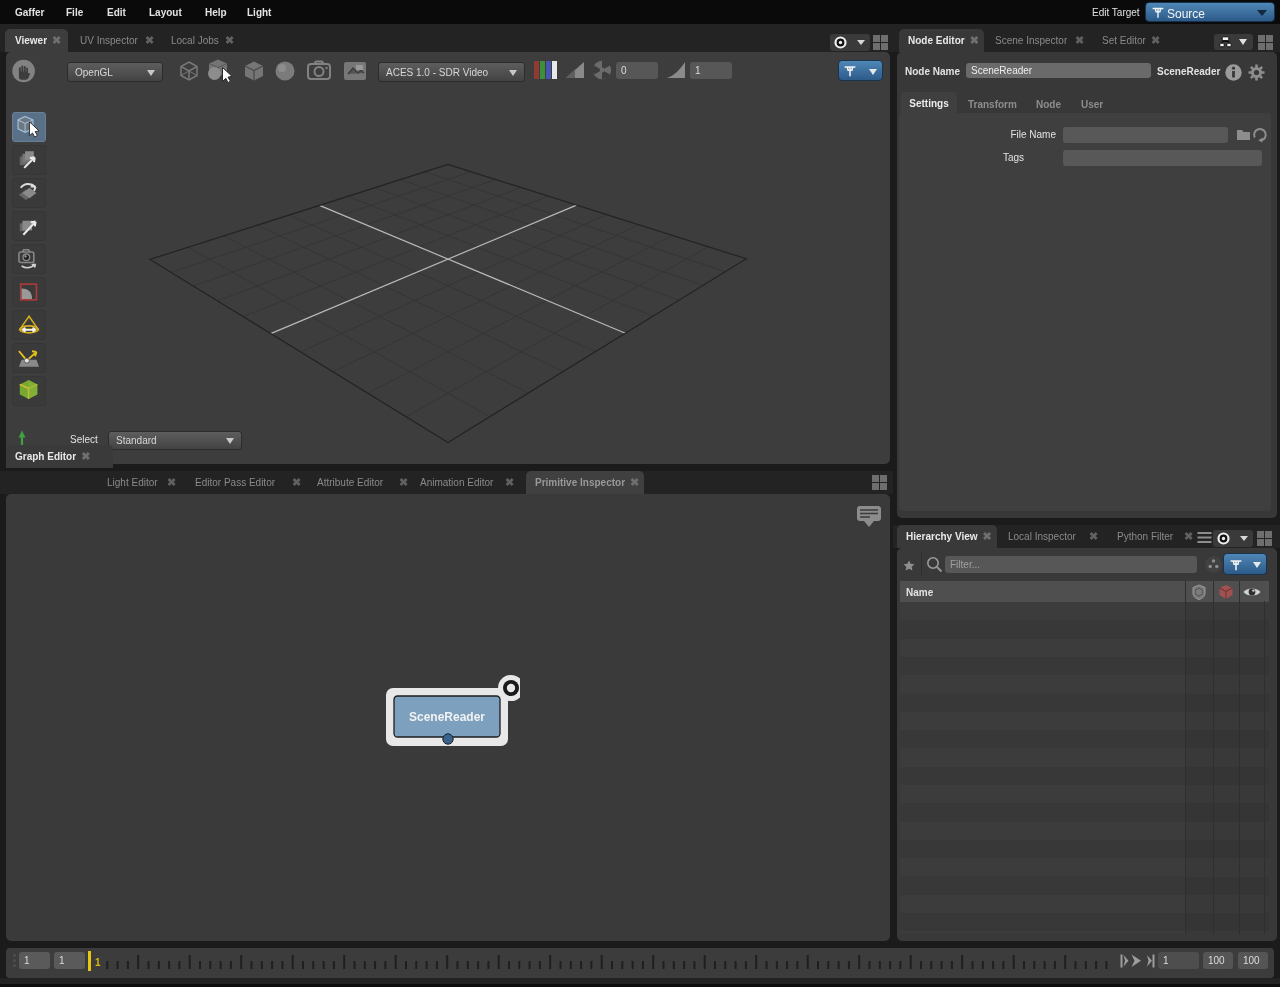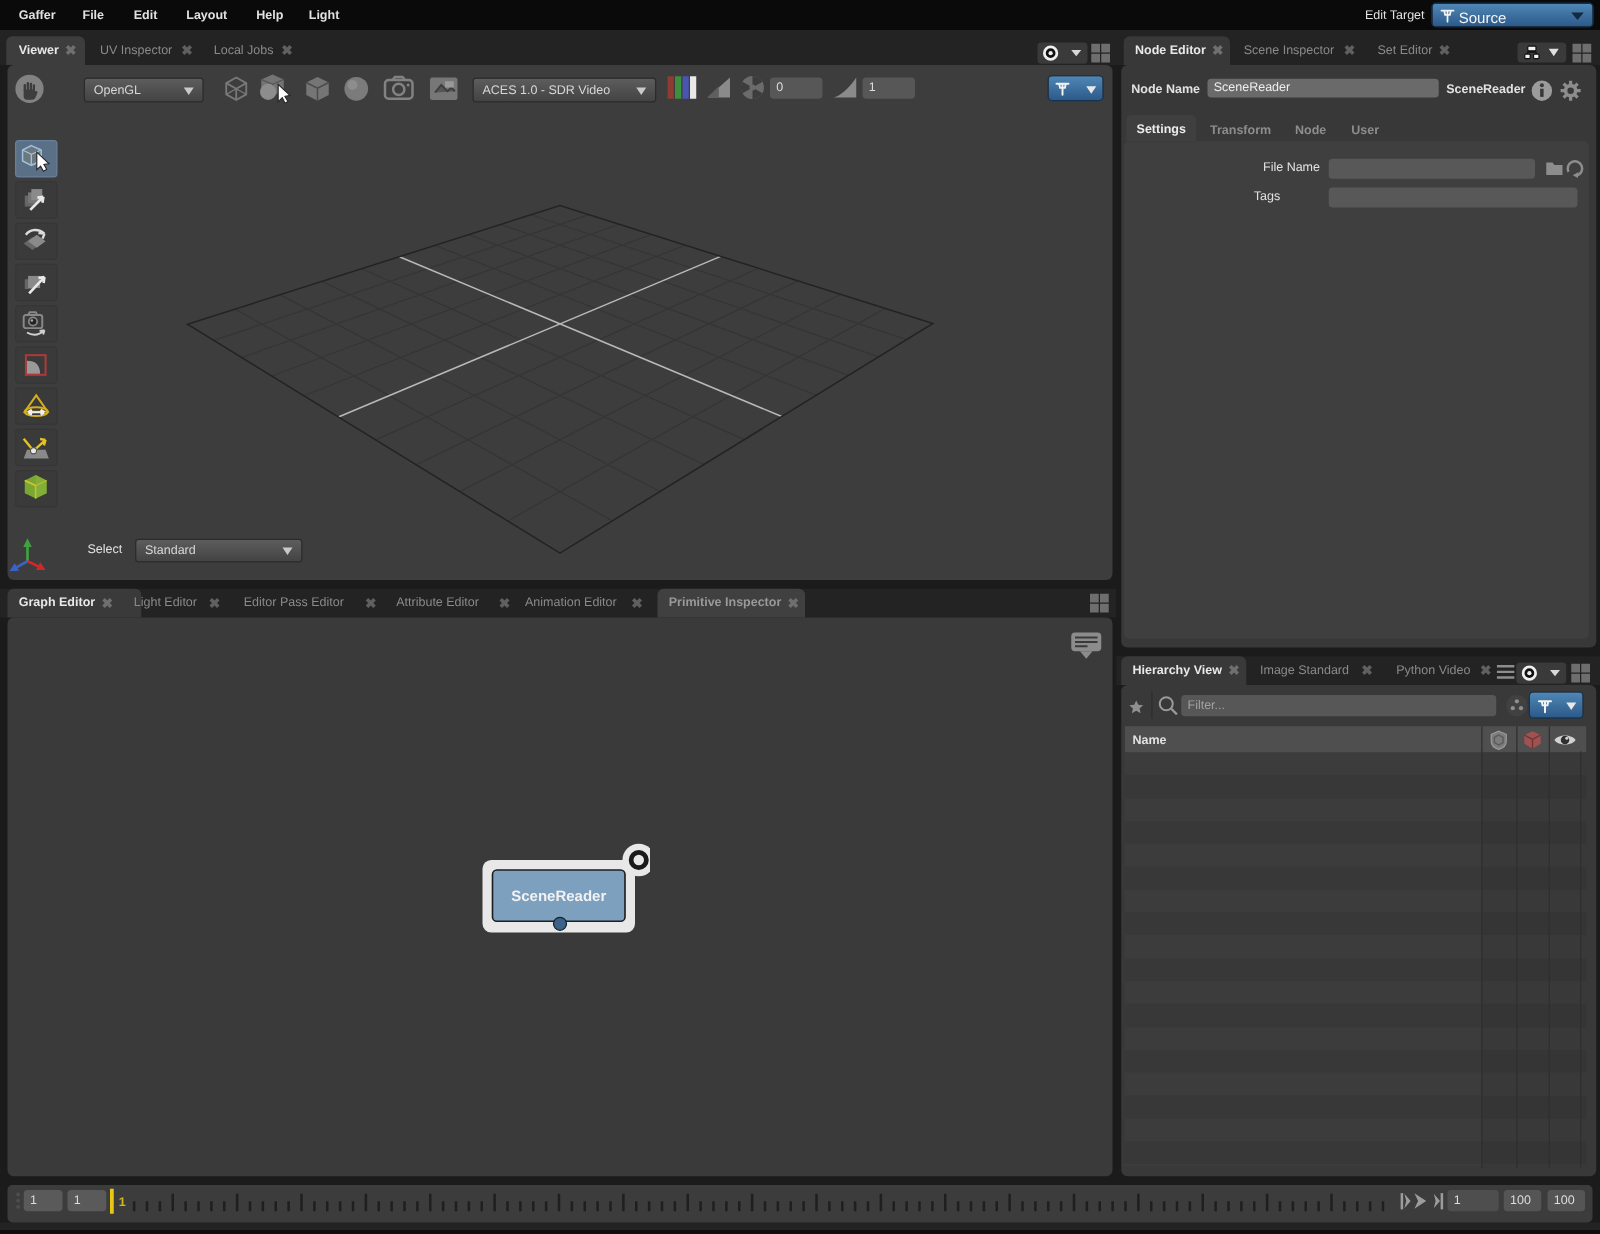--- a/index.html
+++ b/index.html
@@ -226,21 +226,21 @@
     <path d="M20 10.5 L16.6 17.5 L23.4 17.5 Z" fill="#3fa23f"></path>
   <path d="M20 29 L10 34.5" stroke="#3b62c8" stroke-width="2.2"></path>
     <path d="M5.5 37 L13.3 36.6 L9.7 30.5 Z" fill="#3b62c8"></path>
   <path d="M20 29 L30 33.7" stroke="#cc2a2a" stroke-width="2.2"></path>
     <path d="M34.5 36 L26.8 36 L30.2 29.8 Z" fill="#cc2a2a"></path>
 </svg>
 <div class="lbl" style="left:70px;top:434px;">Select</div>
 <div class="dd" style="left:108px;top:431px;width:134px;height:19px;">Standard<span class="arr"></span></div>
 
 <div class="panel" style="left:6px;top:494px;width:884px;height:447px;background:#3a3a3a;"></div>
-<div class="tab active" style="left:6px;top:471px;width:107px;padding:0 0 0 9px;background:#3a3a3a;">Graph Editor<span class="tx" style="margin-left:5px;">✖</span></div>
+<div class="tab active" style="left:6px;top:445px;width:107px;padding:0 0 0 9px;background:#3a3a3a;">Graph Editor<span class="tx" style="margin-left:5px;">✖</span></div>
 <span class="itx" style="left:107px;top:477px;">Light Editor</span>
 <span class="tclose" style="left:167px;top:476px;">✖</span>
 <span class="itx" style="left:195px;top:477px;">Editor Pass Editor</span>
 <span class="tclose" style="left:292px;top:476px;">✖</span>
 <span class="itx" style="left:317px;top:477px;">Attribute Editor</span>
 <span class="tclose" style="left:399px;top:476px;">✖</span>
 <span class="itx" style="left:420px;top:477px;">Animation Editor</span>
 <span class="tclose" style="left:505px;top:476px;">✖</span>
 <div class="tab" style="left:526px;top:471px;width:118px;padding:0 0 0 9px;background:#404040;color:#999;border-radius:5px 5px 0 0;">Primitive Inspector<span class="tx" style="margin-left:5px;">✖</span></div>
 <div class="gridicon" style="left:872px;top:475px;">
@@ -319,23 +319,23 @@
 </svg>
 <svg class="abs" width="16" height="16" style="left:1252px;top:127px;" viewBox="0 0 16 16">
   <path d="M2.8 10.5 A5.8 5.8 0 1 1 9.5 13.4" fill="none" stroke="#8d8d8d" stroke-width="2"></path>
   <path d="M10.8 10.6 L10.3 15.4 L6.2 13.2 Z" fill="#8d8d8d"></path>
 </svg>
 <div class="lbl" style="left:1003px;top:152px;width:53px;text-align:left;">Tags</div>
 <div class="field" style="left:1063px;top:150px;width:199px;height:16px;background:#585858;"></div>
 
 <div class="panel" style="left:897px;top:548px;width:380px;height:393px;background:#393939;"></div>
 <div class="tab active" style="left:897px;top:525px;width:100px;padding:0 0 0 9px;background:#393939;">Hierarchy View<span class="tx" style="margin-left:5px;">✖</span></div>
-<span class="itx" style="left:1008px;top:531px;">Image Standard</span>
+<span class="itx" style="left:1008px;top:531px;">Local Inspector</span>
 <span class="tclose" style="left:1089px;top:530px;">✖</span>
-<span class="itx" style="left:1117px;top:531px;">Python Video</span>
+<span class="itx" style="left:1117px;top:531px;">Python Filter</span>
 <span class="tclose" style="left:1184px;top:530px;">✖</span>
 <svg class="abs" width="15" height="13" style="left:1197px;top:531px;" viewBox="0 0 15 13">
     <path d="M0.5 2 H14.5 M0.5 6.5 H14.5 M0.5 11 H14.5" stroke="#8d8d8d" stroke-width="1.9"></path>
   </svg>
 <div class="abs" style="left:1213px;top:530px;width:40px;height:17px;background:#3a3a3a;border-radius:3px;">
   <svg width="13" height="13" style="position:absolute;left:4px;top:2px;" viewBox="0 0 13 13">
     <circle cx="6.5" cy="6.5" r="5" fill="#101010" stroke="#efefef" stroke-width="2.2"></circle>
     <circle cx="6.5" cy="6.5" r="1.7" fill="#efefef"></circle>
   </svg>
   <span style="position:absolute;right:5px;top:6px;width:0;height:0;border-left:4px solid transparent;border-right:4px solid transparent;border-top:5.5px solid #d8d8d8;"></span>

